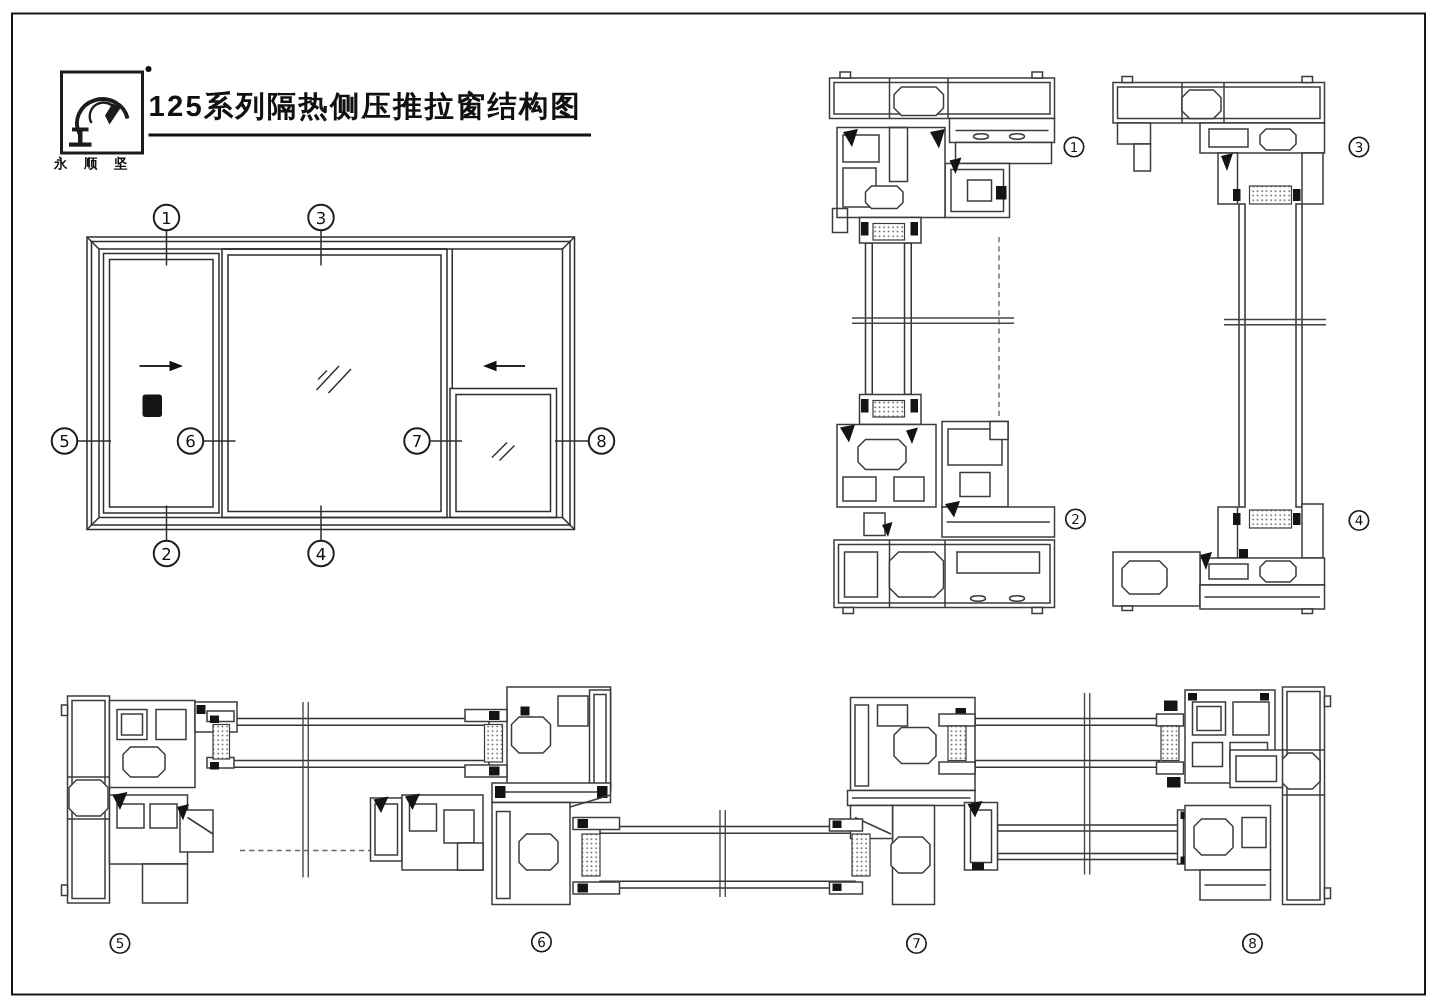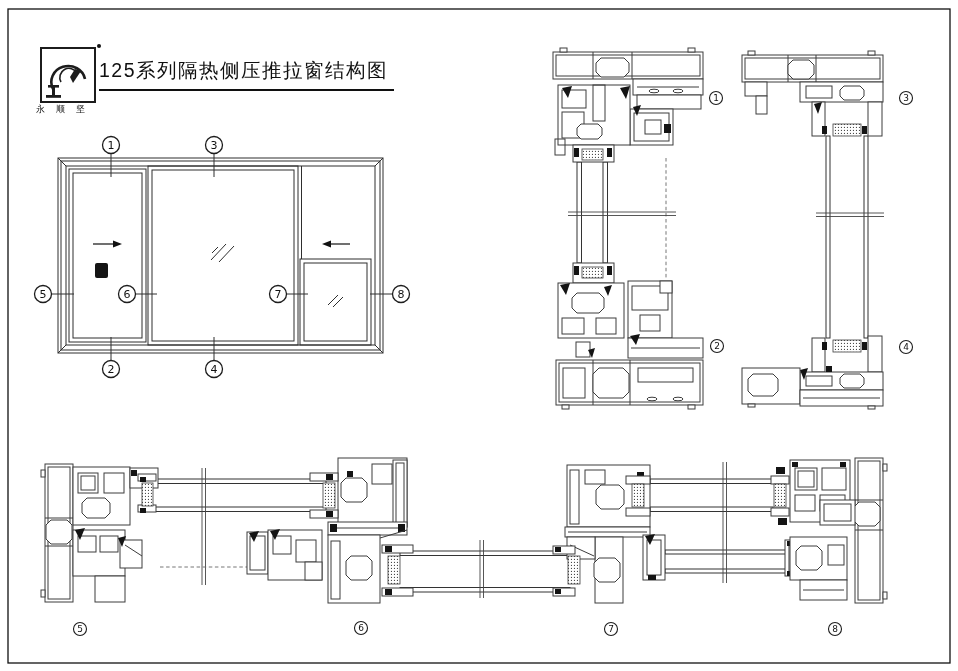--- a/index.html
+++ b/index.html
@@ -16,23 +16,23 @@
   .dash{stroke:#666;stroke-width:0.9;stroke-dasharray:3.5 2.6;fill:none;}
   .brk {stroke:#444;stroke-width:0.9;}
   .co  {fill:#ffffff;stroke:#1d1d1d;stroke-width:1.3;}
   .cos {fill:#ffffff;stroke:#1d1d1d;stroke-width:1.1;}
   text.cn {font:11px "DejaVu Sans", sans-serif;fill:#111;text-anchor:middle;}
   text.cs {font:9px "DejaVu Sans", sans-serif;fill:#111;text-anchor:middle;}
   
   #logo{position:absolute;left:40px;top:47px;width:52px;height:52px;border:2px solid #1c1c1c;background:#fff;}
   #tmdot{position:absolute;left:97px;top:44px;width:4px;height:4px;border-radius:50%;background:#111;}
   #logotext{position:absolute;left:36px;top:103px;width:64px;text-align:justify;
-            font-size:9px;font-weight:normal;color:#111;letter-spacing:11px;white-space:nowrap;}
+            font-size:9px;font-weight:bold;color:#111;letter-spacing:11px;white-space:nowrap;}
   #title{position:absolute;left:99px;top:57px;font-size:19.5px;color:#101010;letter-spacing:1.5px;
-         border-bottom:2px solid #101010;padding:0 6px 5px 0;white-space:nowrap;font-weight:400;}
+         border-bottom:2px solid #101010;padding:0 6px 5px 0;white-space:nowrap;font-weight:700;}
 </style>
 </head>
 <body>
 
 <div id="page">
 
   <div id="logo">
     <svg width="52" height="52" viewBox="0 0 52 52">
       <path d="M11,40 A17,16 0 1 1 43,30" fill="none" stroke="#1c1c1c" stroke-width="2.6"></path>
       <path d="M19,33 A9,9 0 1 1 35,24" fill="none" stroke="#1c1c1c" stroke-width="1.6"></path>

